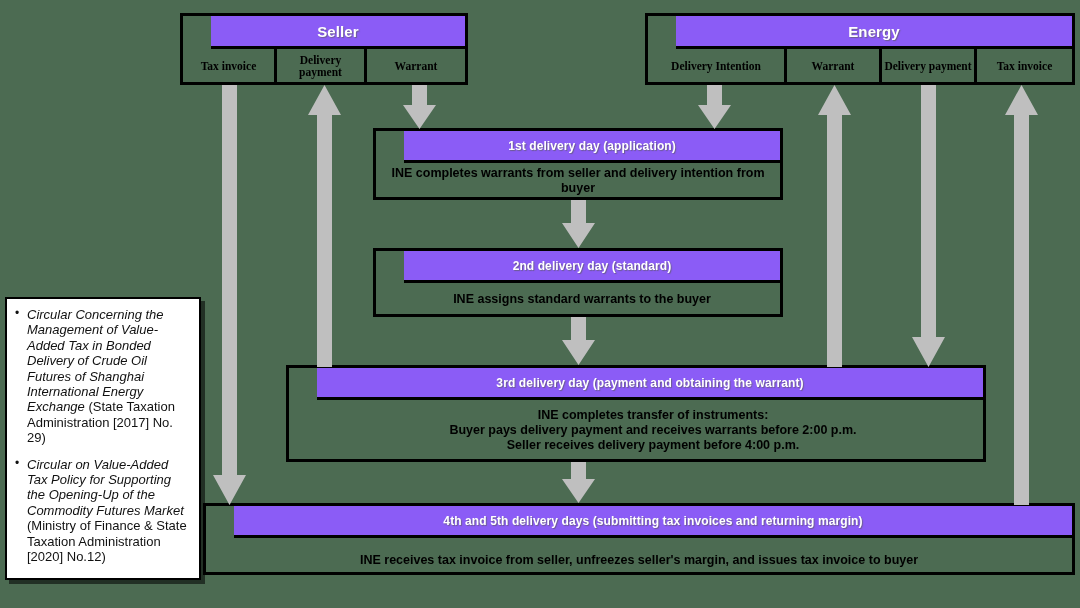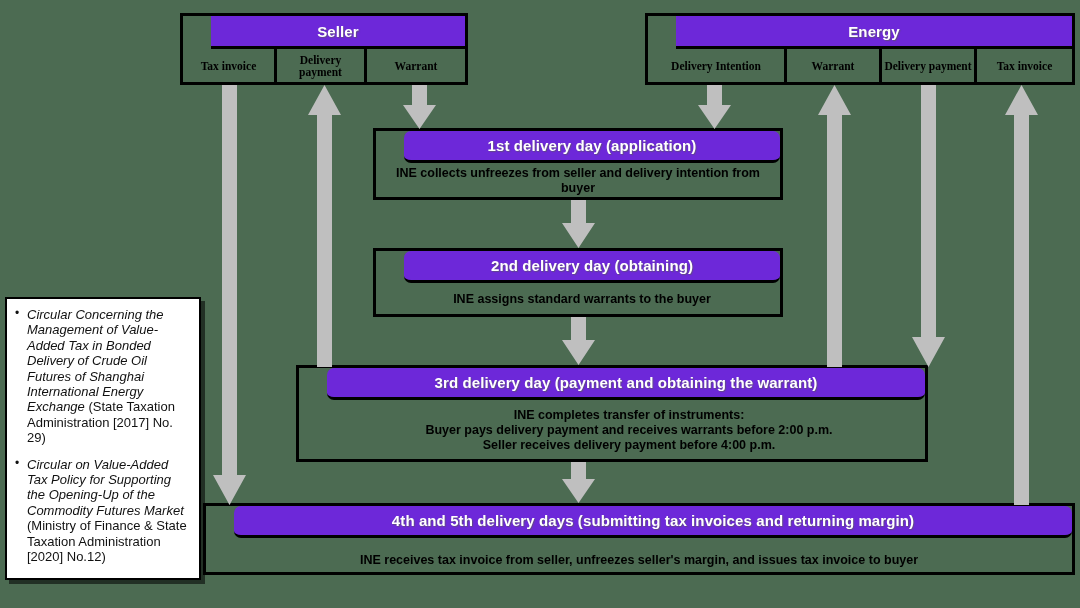--- a/index.html
+++ b/index.html
@@ -18,34 +18,34 @@
 
   
   .party-box,
   .stage-box {
     position: absolute;
     border: 3px solid #000;
     box-sizing: border-box;
     background: transparent;
   }
   .hdr {
-    background: #6d28d9;
+    background: #8b5cf6;
     color: #ffffff;
     font-weight: bold;
     display: flex;
     align-items: center;
     justify-content: center;
     text-align: center;
     box-sizing: border-box;
     text-shadow: 1px 1px 1px rgba(90,90,90,0.65);
     letter-spacing: .1px;
     margin-left: 28px;
   }
   .party-hdr { font-size: 15px; height: 33px; border-bottom: 3px solid #000; }
-  .stage-hdr { font-size: 15px; height: 32px; border-bottom: 3px solid #000; border-radius: 7px; }
+  .stage-hdr { font-size: 12px; height: 32px; border-bottom: 3px solid #000; }
 
   .stage-body {
     display: flex;
     align-items: center;
     justify-content: center;
     text-align: center;
     color: #000;
     font-weight: bold;
     font-size: 12.5px;
     line-height: 15px;
@@ -137,29 +137,29 @@
     <div class="cells">
       <div class="cell" style="flex:0 0 139px;">Delivery Intention</div>
       <div class="cell" style="flex:0 0 95px;">Warrant</div>
       <div class="cell" style="flex:0 0 95px;">Delivery payment</div>
       <div class="cell">Tax invoice</div>
     </div>
   </div>
 
   <div class="stage-box" id="day1-box" style="left:373px; top:128px; width:410px; height:72px;">
     <div class="hdr stage-hdr">1st delivery day (application)</div>
-    <div class="stage-body" style="height:36px;">INE collects unfreezes from seller and delivery intention from buyer</div>
+    <div class="stage-body" style="height:36px;">INE completes warrants from seller and delivery intention from buyer</div>
   </div>
 
   <div class="stage-box" id="day2-box" style="left:373px; top:248px; width:410px; height:69px;">
-    <div class="hdr stage-hdr">2nd delivery day (obtaining)</div>
+    <div class="hdr stage-hdr">2nd delivery day (standard)</div>
     <div class="stage-body" style="height:33px;margin-left:8px;">INE assigns standard warrants to the buyer</div>
   </div>
 
-  <div class="stage-box" id="day3-box" style="left:296px; top:365px; width:632px; height:97px;">
+  <div class="stage-box" id="day3-box" style="left:286px; top:365px; width:700px; height:97px;">
     <div class="hdr stage-hdr">3rd delivery day (payment and obtaining the warrant)</div>
     <div class="stage-body" style="height:61px; white-space:pre-line;padding-left:40px;">INE completes transfer of instruments:
 Buyer pays delivery payment and receives warrants before 2:00 p.m.
 Seller receives delivery payment before 4:00 p.m.</div>
   </div>
 
   <div class="stage-box" id="day45-box" style="left:203px; top:503px; width:872px; height:72px;">
     <div class="hdr stage-hdr">4th and 5th delivery days (submitting tax invoices and returning margin)</div>
     <div class="stage-body" style="height:44px;">INE receives tax invoice from seller, unfreezes seller's margin, and issues tax invoice to buyer</div>
   </div>

